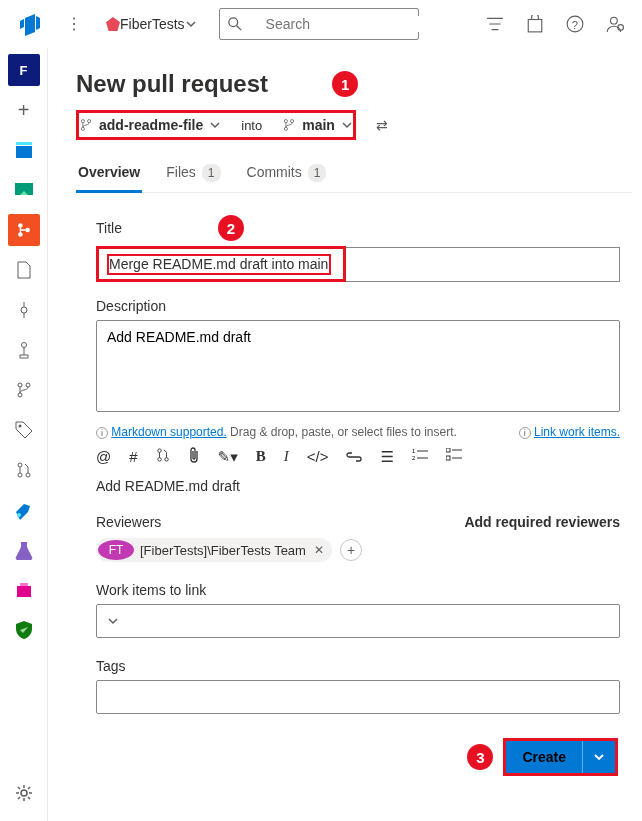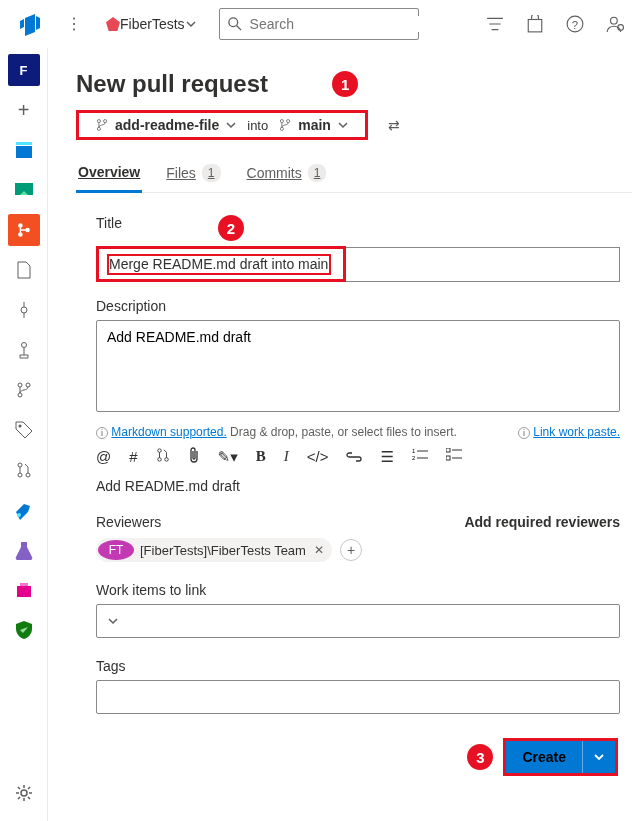--- a/index.html
+++ b/index.html
@@ -2,46 +2,46 @@
 <html><head>
 <meta charset="utf-8">
 <style>
 * { box-sizing: border-box; margin: 0; padding: 0; }
 body { font-family: "Segoe UI", -apple-system, sans-serif; font-size: 14px; color: #323130; background: #fff; width: 642px; height: 821px; overflow: hidden; }
 .topbar { height: 48px; display: flex; align-items: center; padding: 0 8px; border-bottom: 1px solid #fff; }
 .logo-icon { width: 24px; height: 24px; margin: 0 10px; }
 .vdots { color: #605e5c; padding: 0 14px; font-size: 16px; }
 .proj { display: flex; align-items: center; gap: 0; padding: 0 10px; }
 .proj-icon { width: 14px; height: 14px; }
-.search-box { display: flex; align-items: center; border: 1px solid #8a8886; border-radius: 2px; height: 32px; width: 200px; margin-left: 12px; padding: 0 8px; gap: 8px; }
+.search-box { display: flex; align-items: center; border: 1px solid #8a8886; border-radius: 2px; height: 32px; width: 200px; margin-left: 12px; padding: 0 8px; gap: 24px; }
 .search-box input { border: none; outline: none; flex: 1; font-size: 14px; }
 .topbar-right { margin-left: auto; display: flex; gap: 22px; padding-right: 10px; color: #605e5c; }
 .topbar-right svg, .topbar-right span { width: 18px; height: 18px; }
 .layout { display: flex; height: calc(821px - 48px); }
 .sidebar { width: 48px; border-right: 1px solid #eaeaea; display: flex; flex-direction: column; align-items: center; padding-top: 6px; gap: 0; }
 .sb-item { width: 32px; height: 32px; display: flex; align-items: center; justify-content: center; border-radius: 2px; margin-bottom: 8px; }
 .sb-item.active { background: #0d1b7a; }
 .sb-item.plus { color: #605e5c; font-size: 20px; }
 .sb-gear { margin-top: auto; margin-bottom: 12px; color: #605e5c; }
 .main { flex: 1; padding: 22px 10px 0 28px; overflow-y: auto; }
 .heading-row { display: flex; align-items: center; gap: 2px; }
 h1 { font-size: 24px; font-weight: 600; }
 .badge-num { width: 26px; height: 26px; border-radius: 50%; background: #e81123; color: #fff; display: inline-flex; align-items: center; justify-content: center; font-weight: 700; font-size: 15px; }
 .branches-row { display: flex; align-items: center; gap: 10px; margin-top: 12px; }
-.branch-box { border: 3px solid #e81123; padding: 4px 16px; display: flex; align-items: center; gap: 10px; }
+.branch-box { border: 3px solid #e81123; padding: 4px 0; display: flex; align-items: center; gap: 20px; }
 .branch-sel { display: flex; align-items: center; gap: 6px; }
 .branch-sel strong { font-weight: 600; }
 .into { font-size: 13px; color: #323130; }
 .swap-icon { color: #605e5c; margin-left: 10px; }
 .tabs { display: flex; gap: 22px; margin-top: 18px; border-bottom: 1px solid #edebe9; }
-.tab { padding: 6px 2px 10px 2px; display: flex; align-items: center; gap: 6px; color: #605e5c; text-decoration: underline; }
+.tab { padding: 6px 2px 10px 2px; display: flex; gap: 6px; color: #605e5c; }
 .tab.active { color: #323130; font-weight: 600; border-bottom: 3px solid #0078d4; margin-bottom: -1px; }
 .count-badge { background: #edebe9; border-radius: 8px; font-size: 12px; padding: 0 6px; height: 18px; display: inline-flex; align-items: center; }
 .form { background: #fff; padding: 22px 12px 0 20px; }
-.label { font-size: 14px; margin-bottom: 6px; display:flex; align-items:flex-start; gap:8px;}
+.label { font-size: 14px; margin-bottom: 6px; display:flex; align-items:center; gap:8px;}
 .title-outer { border: 3px solid #e81123; flex: 1; margin-top:4px;}
 .title-outer-wrap{ border:1px solid #8a8886; padding:6px 10px;}
 .title-text { border: none; outline: none; width: fit-content; font-size: 14px; }
 .red-inner{ border:2px solid #e81123; display:inline-block; padding:0 1px 1px 0;}
 .desc-box { border: 1px solid #8a8886; border-radius: 2px; width: 100%; height: 92px; padding: 8px 10px; font-family: inherit; font-size: 14px; resize: none; }
 .helper-row { display: flex; justify-content: space-between; font-size: 12px; color: #605e5c; margin-top: 10px; align-items: flex-start; }
 .helper-row a { color: #0078d4; text-decoration: underline; }
 .toolbar { display: flex; gap: 18px; margin-top: 8px; color: #323130; align-items: center; font-size: 15px;}
 .toolbar .it { font-style: italic; font-family: Georgia, serif; }
 .toolbar .b { font-weight: 700; font-family: Georgia, serif;}
@@ -270,21 +270,21 @@
       </div>
       <div class="title-outer" style="border:3px solid #e81123; margin-top:-36px; height:36px; width:250px; pointer-events:none;"></div>
 
       <div class="label" style="margin-top:16px">
           <span>Description</span>
         </div>
       <textarea class="desc-box" style="">Add README.md draft</textarea>
 
       <div class="helper-row">
         <span><span class="info-ic">i</span> <a>Markdown supported.</a><span> Drag &amp; drop, paste, or select files to insert.</span></span>
-        <span><span class="info-ic">i</span> <a>Link work paste.</a></span>
+        <span><span class="info-ic">i</span> <a>Link work items.</a></span>
       </div>
 
       <div class="toolbar">
         <span>@</span>
         <span>#</span>
         <span><svg width="14" height="16" viewBox="0 0 16 18">
               <circle cx="4" cy="4" r="2" fill="none" stroke="#323130"></circle>
               <circle cx="4" cy="14" r="2" fill="none" stroke="#323130"></circle>
               <circle cx="12" cy="14" r="2" fill="none" stroke="#323130"></circle>
               <path fill="none" stroke="#323130" d="M4 6v6M12 12V6l-3-3"></path>

